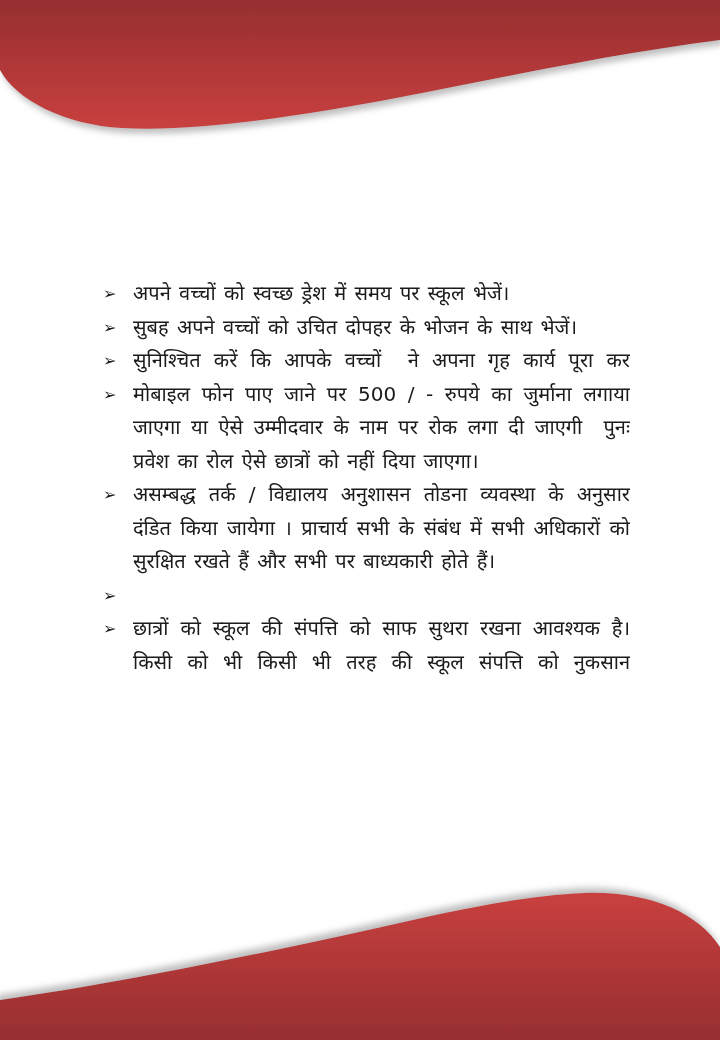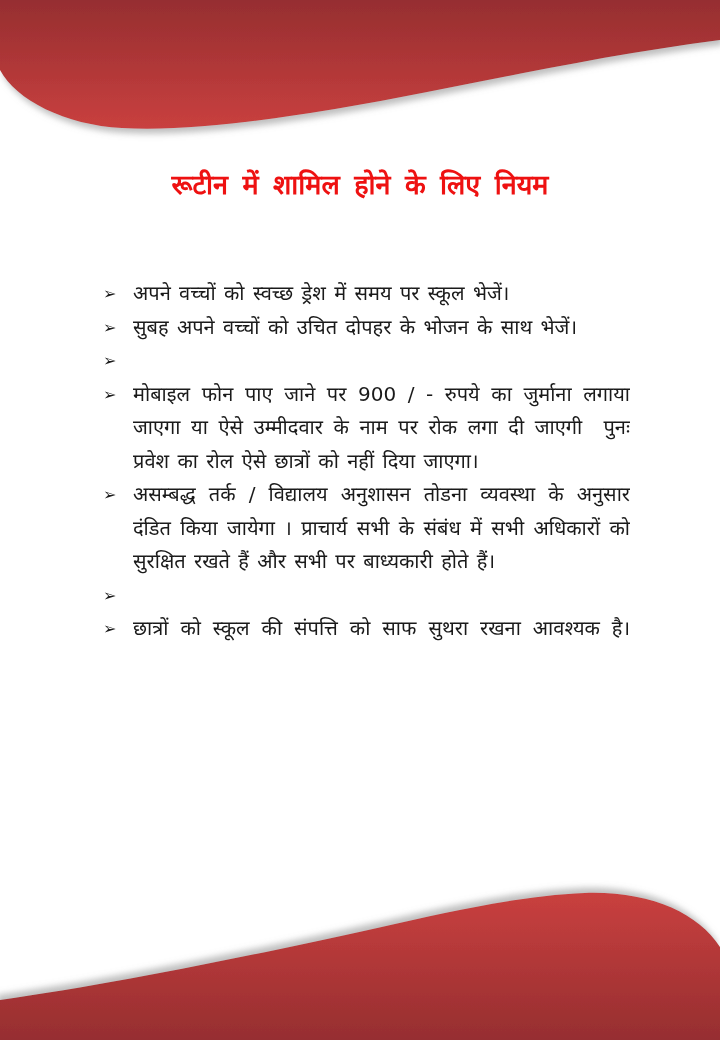--- a/index.html
+++ b/index.html
@@ -104,47 +104,47 @@
         <stop offset="0" class="stop-light"></stop>
         <stop offset="1" class="stop-dark"></stop>
       </linearGradient>
       <filter id="shadowBot" x="-20%" y="-60%" width="140%" height="180%">
         <feDropShadow dx="-3" dy="-5" stdDeviation="3" flood-color="#8a8a8a" flood-opacity="0.55"></feDropShadow>
       </filter>
     </defs>
     <path d="M0,165 V125 C120,108 270,77 395,49 C465,33 530,20 585,18 C650,16 698,38 720,72 V165 Z" fill="url(#gBot)" filter="url(#shadowBot)"></path>
   </svg>
 
-  <h1 class="title">रूटीन में शामिल होने के लिए नियम</h1>
 
   <div class="content">
   <div class="item">
     <span class="arrow">➢</span>
     <div class="lines">
           <div class="line last">अपने वच्चों को स्वच्छ ड्रेश में समय पर स्कूल भेजें।</div>
         </div>
   </div>
 
   <div class="item">
     <span class="arrow">➢</span>
     <div class="lines">
           <div class="line last">सुबह अपने वच्चों को उचित दोपहर के भोजन के साथ भेजें।</div>
         </div>
   </div>
 
   <div class="item">
     <span class="arrow">➢</span>
     <div class="lines">
+          <div class="line">सुनिश्चित करें कि आपके वच्चों&nbsp; ने अपना गृह कार्य पूरा कर</div>
         </div>
   </div>
 
   <div class="item">
     <span class="arrow">➢</span>
     <div class="lines">
-          <div class="line">मोबाइल फोन पाए जाने पर 900 / - रुपये का जुर्माना लगाया</div>
+          <div class="line">मोबाइल फोन पाए जाने पर 500 / - रुपये का जुर्माना लगाया</div>
           <div class="line">जाएगा या ऐसे उम्मीदवार के नाम पर रोक लगा दी जाएगी&nbsp; पुनः</div>
           <div class="line last">प्रवेश का रोल ऐसे छात्रों को नहीं दिया जाएगा।</div>
         </div>
   </div>
 
   <div class="item">
     <span class="arrow">➢</span>
     <div class="lines">
           <div class="line">असम्बद्ध तर्क / विद्यालय अनुशासन तोडना व्यवस्था के अनुसार</div>
           <div class="line">दंडित किया जायेगा । प्राचार्य सभी के संबंध में सभी अधिकारों को</div>
@@ -155,17 +155,18 @@
   <div class="item">
     <span class="arrow">➢</span>
     <div class="lines">
         </div>
   </div>
 
   <div class="item">
     <span class="arrow">➢</span>
     <div class="lines">
           <div class="line">छात्रों को स्कूल की संपत्ति को साफ सुथरा रखना आवश्यक है।</div>
+          <div class="line">किसी को भी किसी भी तरह की स्कूल संपत्ति को नुकसान</div>
         </div>
   </div>
 </div>
 
 </div>
 
 </body></html>

